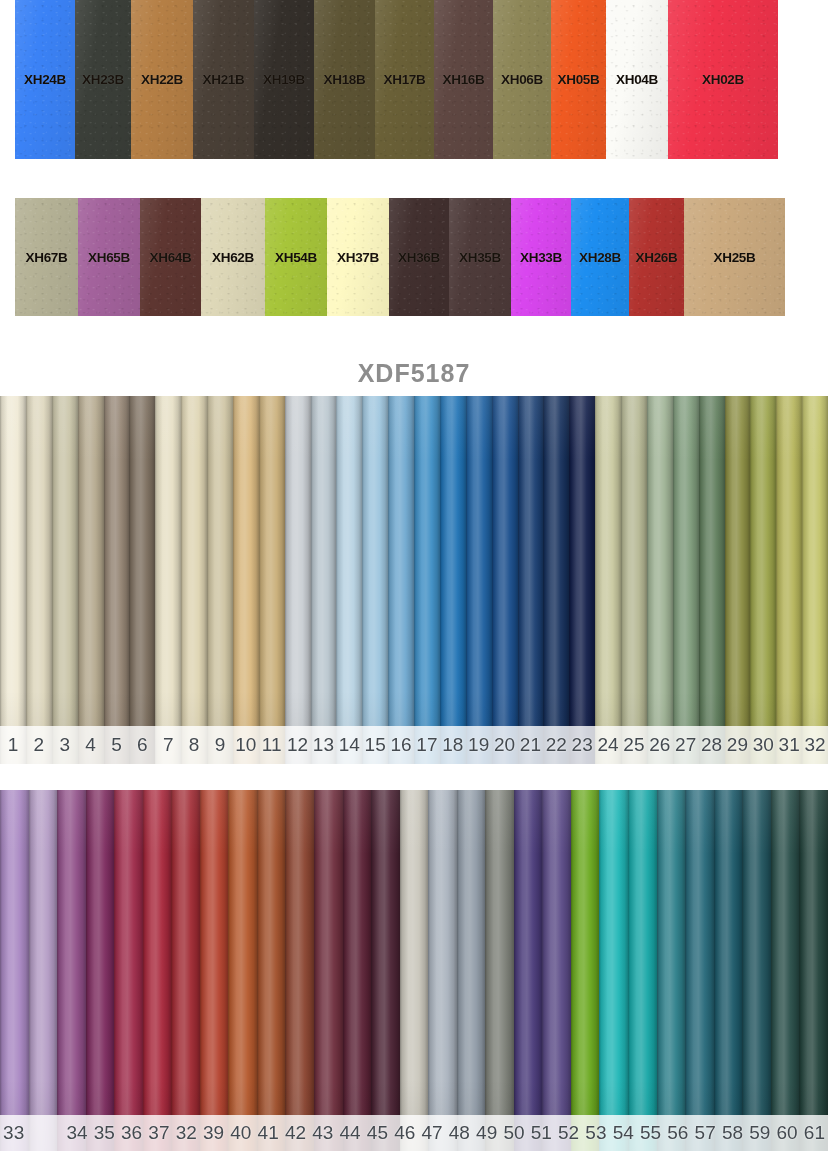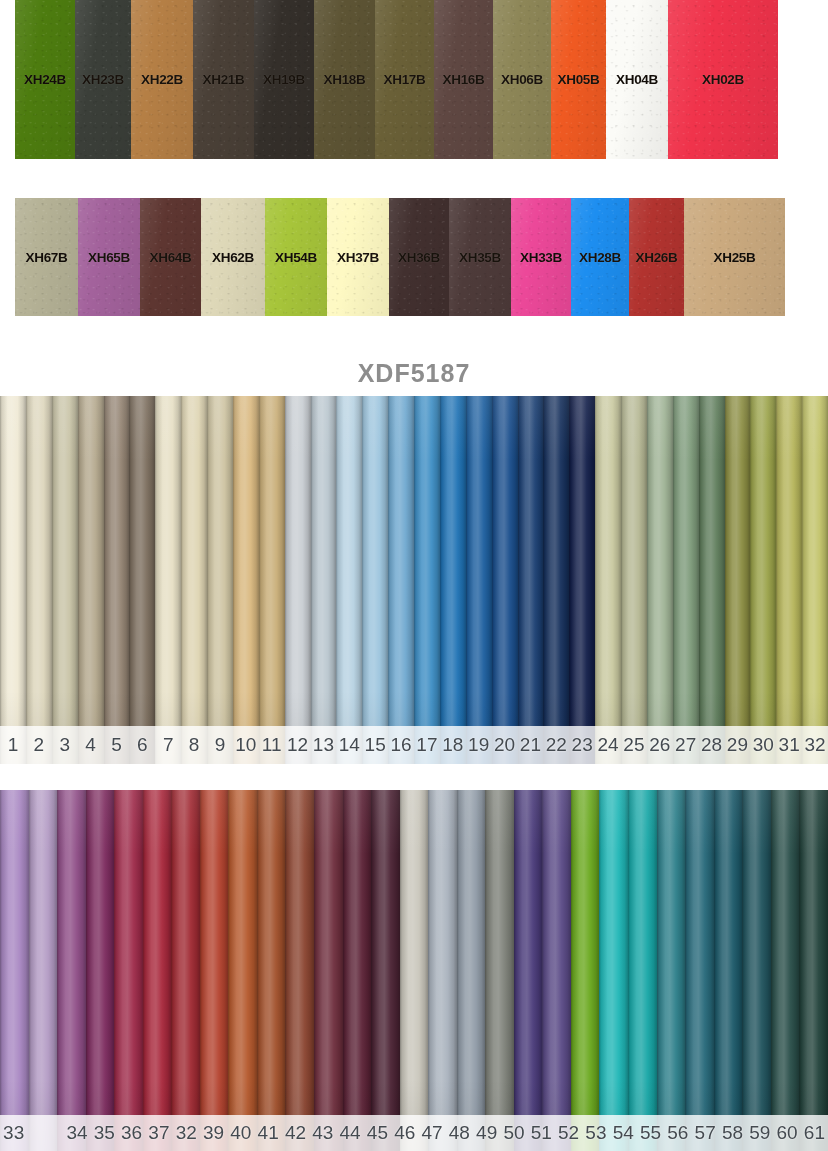--- a/index.html
+++ b/index.html
@@ -93,21 +93,21 @@
     display:flex;align-items:center;justify-content:center;
     font-size:19px;color:#444a50;
     text-shadow:0 0 2px rgba(255,255,255,.9);
   }
   #fabric-panel-bottom .number-band{height:36px;}
 </style>
 </head>
 <body>
 
 <div class="leather-row" id="leather-row-1">
-    <div class="swatch" style="width: 60px; background: #4d7c0f;">
+    <div class="swatch" style="width: 60px; background: #3b82f6;">
       <div class="grain"></div>
       <div class="sheen"></div>
       <span class="swatch-label light">XH24B</span>
     </div>
     <div class="swatch" style="width: 56px; background: rgb(59, 63, 57);">
       <div class="grain"></div>
       <div class="sheen"></div>
       <span class="swatch-label">XH23B</span>
     </div>
     <div class="swatch" style="width: 62px; background: rgb(181, 127, 69);">
@@ -196,21 +196,21 @@
     <div class="swatch" style="width: 60px; background: rgb(66, 48, 47);">
       <div class="grain"></div>
       <div class="sheen"></div>
       <span class="swatch-label">XH36B</span>
     </div>
     <div class="swatch" style="width: 62px; background: rgb(78, 59, 58);">
       <div class="grain"></div>
       <div class="sheen"></div>
       <span class="swatch-label">XH35B</span>
     </div>
-    <div class="swatch" style="width: 60px; background: #ec4899;">
+    <div class="swatch" style="width: 60px; background: #d946ef;">
       <div class="grain"></div>
       <div class="sheen"></div>
       <span class="swatch-label light">XH33B</span>
     </div>
     <div class="swatch" style="width: 58px; background: rgb(29, 142, 240);">
       <div class="grain"></div>
       <div class="sheen"></div>
       <span class="swatch-label">XH28B</span>
     </div>
     <div class="swatch" style="width: 55px; background: rgb(178, 51, 47);">

